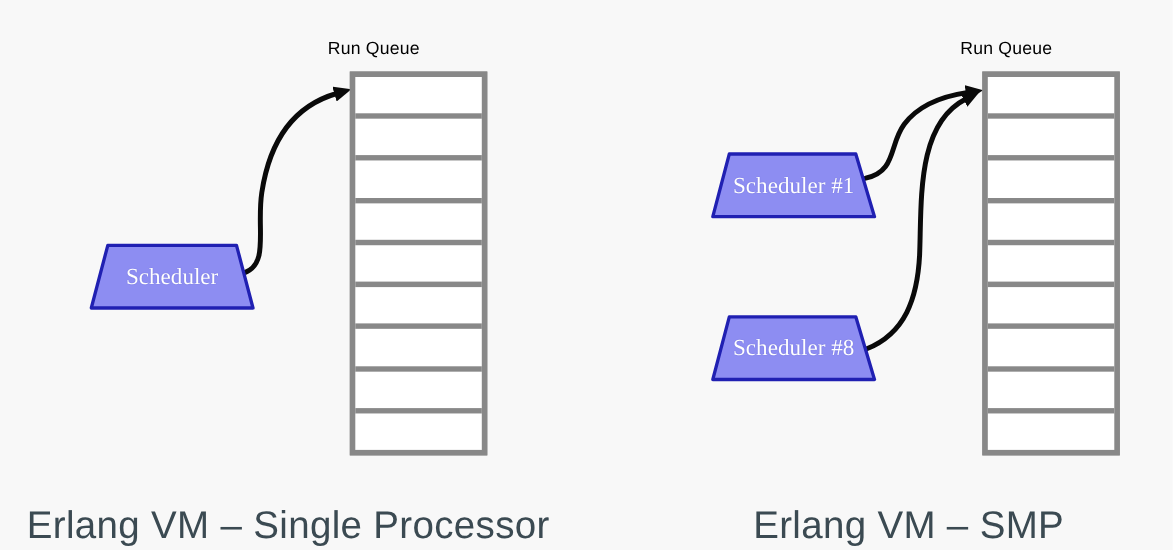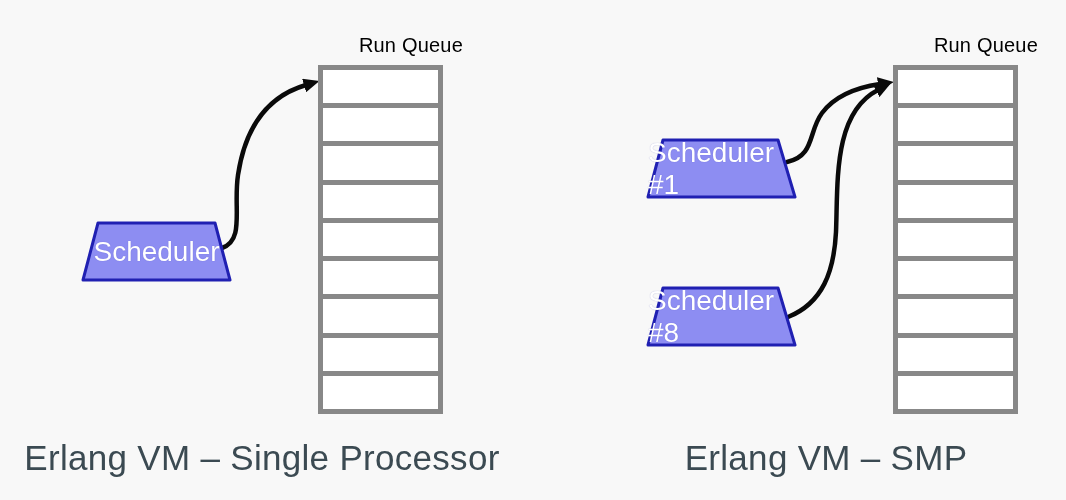--- a/index.html
+++ b/index.html
@@ -65,43 +65,45 @@
   }
   .queue-cell{
     flex:1 1 0;
     background:var(--queue-cell-fill);
   }
   .queue-cell:not(:last-child){
     border-bottom:5px solid var(--queue-border);
   }
   .queue-title{
     position:absolute;
-    text-align:right;
-    font-size:20px;
+    text-align:left;
+    font-size:16px;
     line-height:26px;
     color:var(--queue-title-text);
     letter-spacing:0.2px;
   }
   .scheduler-label{
     position:absolute;
     display:flex;
     align-items:center;
     justify-content:center;
-    font-size:28px;
+    font-size:21px;
     color:var(--scheduler-text);
     text-shadow:0 0 1px rgba(40,40,160,0.4);
+    font-family:Liberation Serif, serif;
   }
   .caption{
     position:absolute;
     text-align:center;
     font-size:35px;
     font-weight:300;
     line-height:44px;
     color:var(--caption-text);
     letter-spacing:0.3px;
+    margin-top:20px;
   }
 </style>
 </head>
 <body>
 
 <div class="slide">
 
   <div class="panel left">
 
     <svg class="shapes" viewBox="0 0 533 500">

